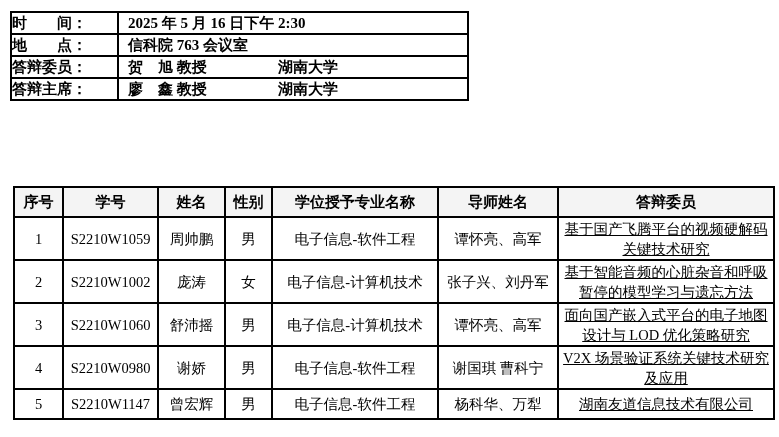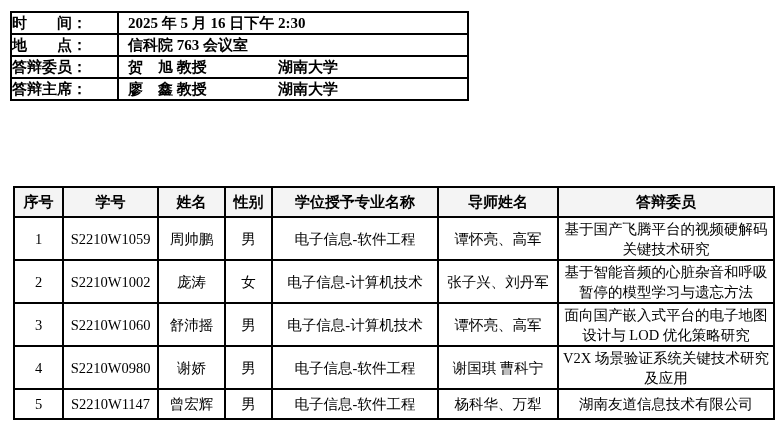--- a/index.html
+++ b/index.html
@@ -77,21 +77,21 @@
     font-weight: bold;
     background: #f4f4f4;
   }
   table.roster td {
     font-size: 14.5px;
     line-height: 20px;
     background: #ffffff;
   }
   table.roster tbody tr { height: 43px; }
   table.roster tbody tr.short { height: 30px; }
-  td.c-title { padding: 0 6px; }
+  td.c-title { padding: 0 6px; text-decoration: underline; }
 </style>
 </head>
 <body>
 
 <div class="page">
 
   <table class="meta">
     <tbody>
       <tr>
         <td class="mlabel">时　　间：</td>

